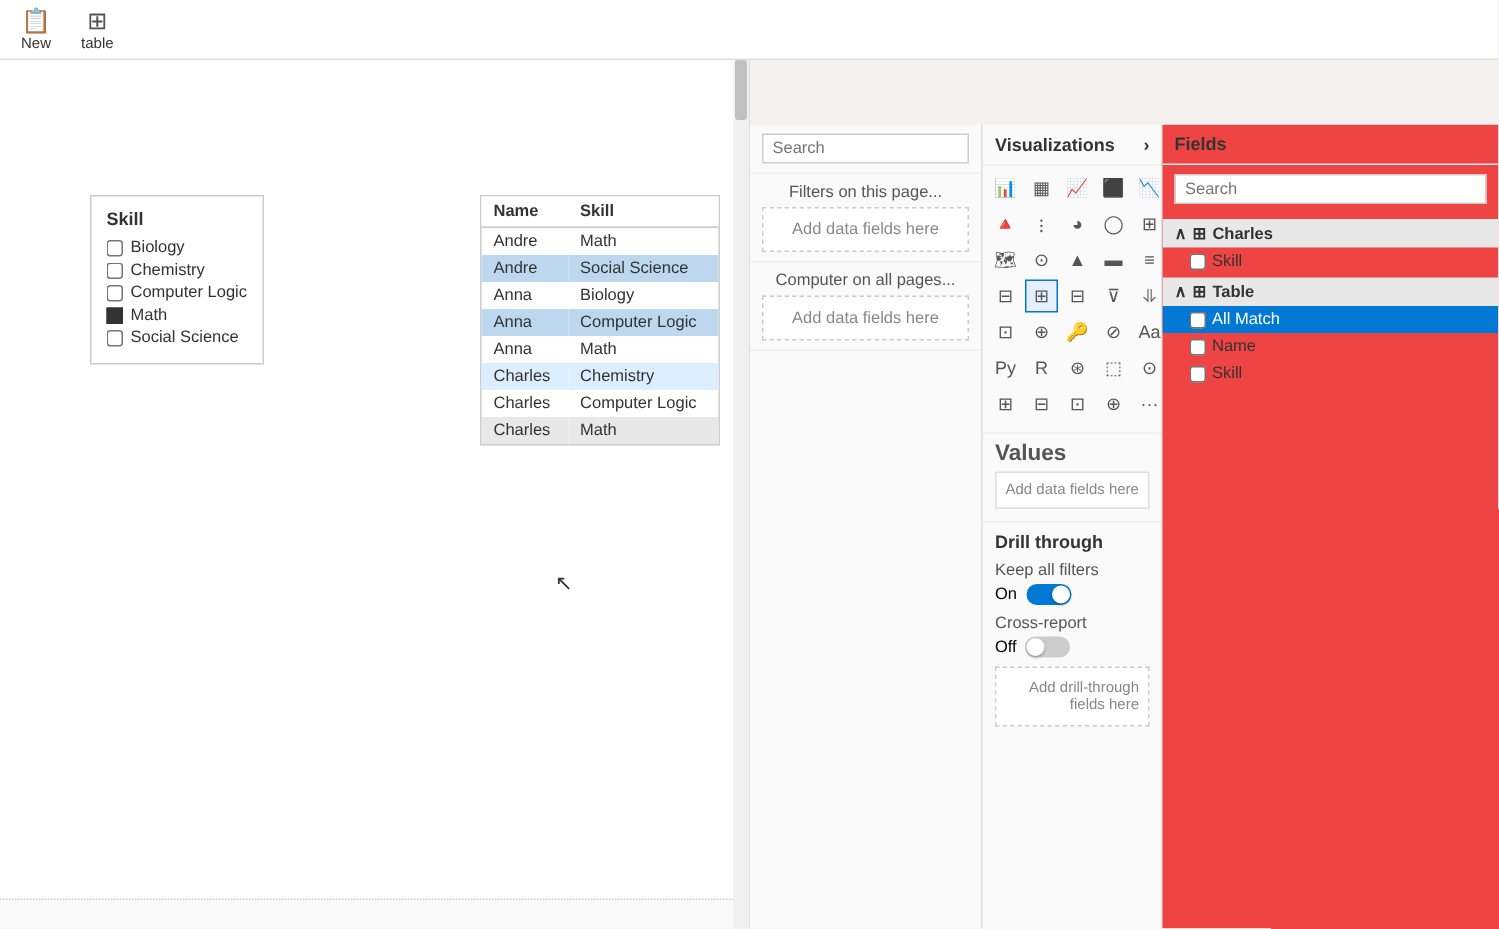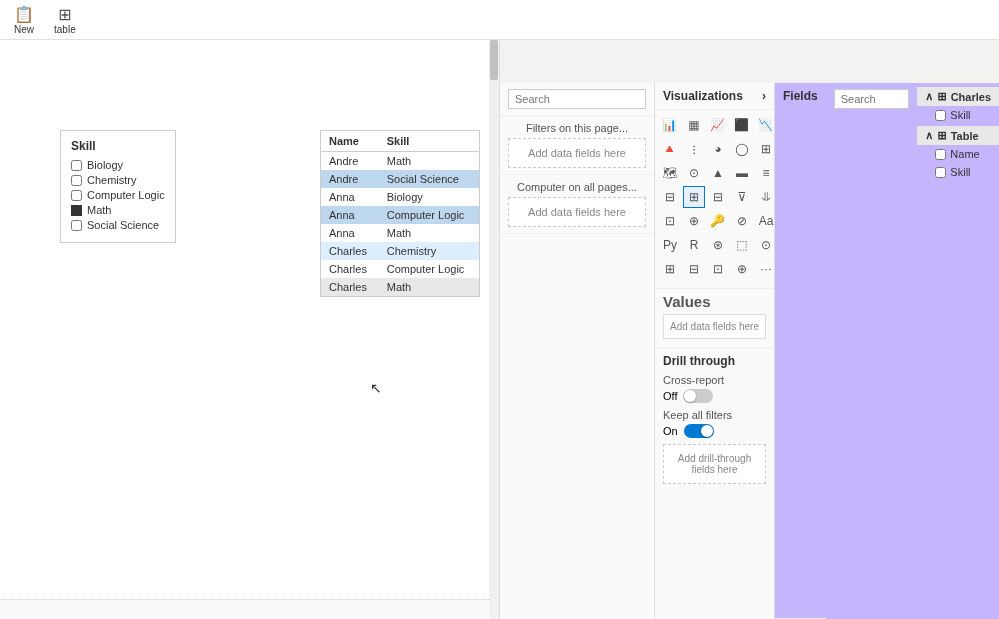--- a/index.html
+++ b/index.html
@@ -57,24 +57,24 @@
     .drill-title { font-size: 12px; font-weight: 700; color: #333; margin-bottom: 6px; }
     .drill-row { margin-bottom: 6px; }
     .drill-label { font-size: 11px; color: #555; margin-bottom: 3px; }
     .toggle-row { display: flex; align-items: center; gap: 6px; font-size: 11px; }
     .toggle { width: 30px; height: 14px; border-radius: 7px; position: relative; display: inline-block; }
     .toggle-off { background: #ccc; }
     .toggle-on { background: #0078d4; }
     .toggle-knob { width: 12px; height: 12px; border-radius: 50%; background: #fff; position: absolute; top: 1px; box-shadow: 0 1px 2px rgba(0,0,0,0.3); }
     .toggle-knob-left { left: 1px; }
     .toggle-knob-right { right: 1px; }
-    .drill-add-zone { background: #fff; border: 1px dashed #ccc; padding: 8px 6px; font-size: 10px; color: #888; text-align: center; margin-top: 6px; }
-
-    
-    .fields-panel { flex: 1; background: #c4b5fd; display: flex; flex-direction: row; overflow-y: auto; min-width: 120px; }
+    .drill-add-zone { background: #fff; border: 1px dashed #ccc; padding: 8px 6px; font-size: 10px; color: #888; text-align: right; margin-top: 6px; }
+
+    
+    .fields-panel { flex: 1; background: #ef4444; display: flex; flex-direction: column; overflow-y: auto; min-width: 120px; }
     .fields-panel-header { padding: 6px 8px; border-bottom: 1px solid #eee; font-size: 12px; font-weight: 600; color: #333; }
     .fields-search { width: 100%; border: 1px solid #ccc; padding: 3px 6px; font-size: 11px; background: #fff; margin: 6px 0; }
     .fields-search-wrap { padding: 0 8px; }
     .fields-tree { padding: 4px 0; }
     .fields-group { margin-bottom: 2px; }
     .fields-group-header { display: flex; align-items: center; gap: 4px; padding: 3px 8px; cursor: pointer; font-size: 11px; color: #333; font-weight: 600; background: #e8e8e8; }
     .fields-group-item { display: flex; align-items: center; gap: 4px; padding: 3px 18px; font-size: 11px; color: #333; cursor: pointer; }
     .fields-group-item input[type=checkbox] { width: 11px; height: 11px; }
 
     .cursor { position: absolute; width: 10px; height: 14px; pointer-events: none; }
@@ -259,37 +259,37 @@
           <span>Values</span>
         </div>
         <div class="viz-drop-zone">
           <span>Add data fields here</span>
         </div>
       </div>
 
       <div class="drill-section">
         <div class="drill-title">Drill through</div>
         <div class="drill-row">
+          <div class="drill-label">Keep all filters</div>
+          <div class="toggle-row">
+            <span>On</span>
+            <div class="toggle toggle-on">
+              <div class="toggle-knob toggle-knob-right"></div>
+            </div>
+          </div>
+        </div>
+        <div class="drill-row">
           <div class="drill-label">Cross-report</div>
           <div class="toggle-row">
             <span>Off</span>
             <div class="toggle toggle-off">
               <div class="toggle-knob toggle-knob-left"></div>
             </div>
           </div>
         </div>
-        <div class="drill-row">
-          <div class="drill-label">Keep all filters</div>
-          <div class="toggle-row">
-            <span>On</span>
-            <div class="toggle toggle-on">
-              <div class="toggle-knob toggle-knob-right"></div>
-            </div>
-          </div>
-        </div>
         <div class="drill-add-zone">
           <span>Add drill-through fields here</span>
         </div>
       </div>
     </div>
 
     <div class="fields-panel">
       <div class="fields-panel-header">
         <span>Fields</span>
       </div>
@@ -309,20 +309,24 @@
             <span>Skill</span>
           </div>
         </div>
 
         <div class="fields-group">
           <div class="fields-group-header">
             <span>∧</span>
             <span>⊞</span>
             <span>Table</span>
           </div>
+          <div class="fields-group-item" style="background: #0078d4; color: #fff;">
+            <input type="checkbox" style="">
+            <span>All Match</span>
+          </div>
           <div class="fields-group-item">
             <input type="checkbox" style="">
             <span>Name</span>
           </div>
           <div class="fields-group-item">
             <input type="checkbox" style="">
             <span>Skill</span>
           </div>
         </div>
       </div>

